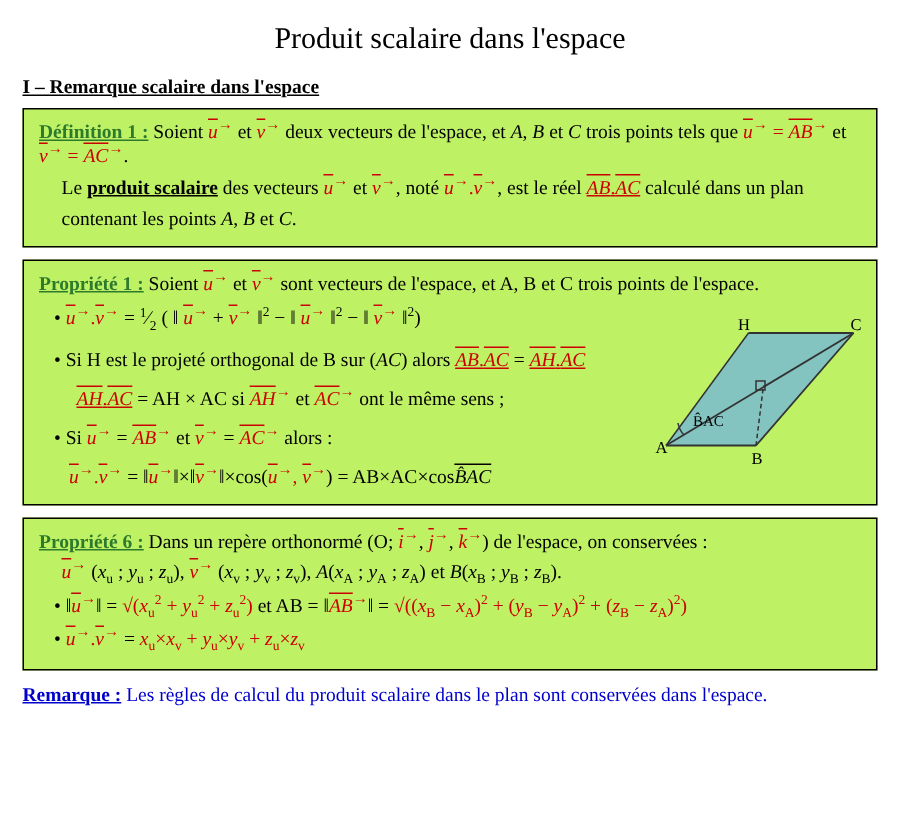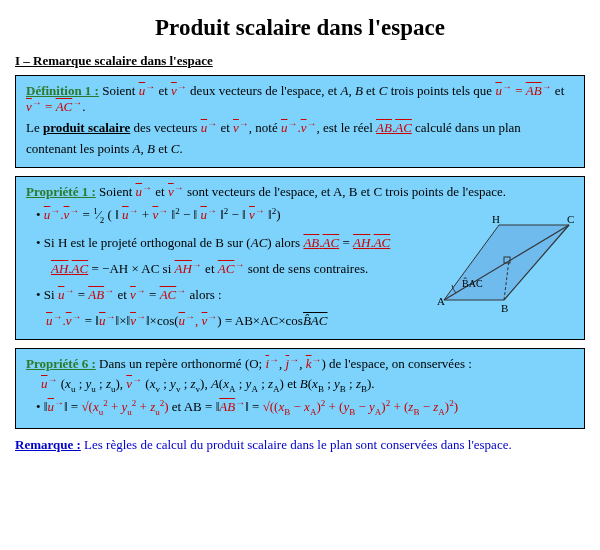--- a/index.html
+++ b/index.html
@@ -7,36 +7,36 @@
       background: #fff;
       font-family: 'Times New Roman', Times, serif;
       font-size: 13px;
       color: #000;
       width: 600px;
       min-height: 550px;
       padding: 10px 15px;
     }
     .page-title {
       text-align: center;
-      font-size: 23px;
-      font-weight: bold;
+      font-size: 20px;
+      font-weight: normal;
       margin-bottom: 12px;
       margin-top: 5px;
     }
     .section-heading {
       font-weight: bold;
       text-decoration: underline;
       font-size: 13px;
       margin-bottom: 6px;
     }
     .box {
       border: 1px solid #000;
       padding: 7px 10px;
       margin-bottom: 8px;
-      background: #7dd3fc;
+      background: #bef264;
     }
     .box-title {
       font-weight: bold;
       text-decoration: underline;
       color: #000;
     }
     .green-title {
       color: #2d7a2d;
     }
     .red-text {
@@ -66,20 +66,21 @@
     }
     .diagram {
       float: right;
       margin-left: 10px;
       margin-top: 5px;
     }
     .formula-block {
       margin: 4px 0 4px 15px;
     }
     .def-text {
+      margin-left: 15px;
       margin-top: 3px;
       line-height: 1.6;
     }
     .prop1-block {
       line-height: 1.7;
     }
     .clearfix::after {
       content: '';
       display: table;
       clear: both;
@@ -173,25 +174,25 @@
       </div>
 
       <div class="bullet-line">
         • Si H est le projeté orthogonal de B sur (<em>AC</em>) alors
         <span class="red-text underline-text"><span style="text-decoration:overline;font-style:italic;">AB</span>.<span style="text-decoration:overline;font-style:italic;">AC</span></span>
         =
         <span class="red-text underline-text"><span style="text-decoration:overline;font-style:italic;">AH</span>.<span style="text-decoration:overline;font-style:italic;">AC</span></span>
       </div>
       <div style="margin-left:25px;">
         <span class="red-text underline-text"><span style="text-decoration:overline;font-style:italic;">AH</span>.<span style="text-decoration:overline;font-style:italic;">AC</span></span>
-        = −AH × AC si
+        = AH × AC si
         <span class="red-text"><span style="text-decoration:overline;font-style:italic;">AH</span><span style="position:relative;top:-6px;font-size:10px;">→</span></span>
         et
         <span class="red-text"><span style="text-decoration:overline;font-style:italic;">AC</span><span style="position:relative;top:-6px;font-size:10px;">→</span></span>
-        sont de sens contraires.
+        ont le même sens ;
       </div>
 
       <div class="bullet-line">
         • Si
         <span class="red-text"><span style="text-decoration:overline;font-style:italic;">u</span><span style="position:relative;top:-6px;font-size:10px;">→</span></span>
         =
         <span class="red-text"><span style="text-decoration:overline;font-style:italic;">AB</span><span style="position:relative;top:-6px;font-size:10px;">→</span></span>
         et
         <span class="red-text"><span style="text-decoration:overline;font-style:italic;">v</span><span style="position:relative;top:-6px;font-size:10px;">→</span></span>
         =
@@ -230,20 +231,27 @@
       <span class="red-text">
         √(<em>x</em><sub style="font-size:9px">u</sub><sup>2</sup> + <em>y</em><sub style="font-size:9px">u</sub><sup>2</sup> + <em>z</em><sub style="font-size:9px">u</sub><sup>2</sup>)
       </span>
       <span> et </span>
       AB = ‖<span class="red-text"><span style="text-decoration:overline;font-style:italic;">AB</span><span style="position:relative;top:-6px;font-size:10px;">→</span></span>‖ =
       <span class="red-text">
         √((<em>x</em><sub style="font-size:9px">B</sub> − <em>x</em><sub style="font-size:9px">A</sub>)<sup>2</sup> + (<em>y</em><sub style="font-size:9px">B</sub> − <em>y</em><sub style="font-size:9px">A</sub>)<sup>2</sup> + (<em>z</em><sub style="font-size:9px">B</sub> − <em>z</em><sub style="font-size:9px">A</sub>)<sup>2</sup>)
       </span>
     </div>
 
+    <div class="bullet-line">
+      • <span class="red-text"><span style="text-decoration:overline;font-style:italic;">u</span><span style="position:relative;top:-6px;font-size:10px;">→</span>.<span style="text-decoration:overline;font-style:italic;">v</span><span style="position:relative;top:-6px;font-size:10px;">→</span></span>
+      =
+      <span class="red-text">
+        <em>x</em><sub style="font-size:9px">u</sub>×<em>x</em><sub style="font-size:9px">v</sub> + <em>y</em><sub style="font-size:9px">u</sub>×<em>y</em><sub style="font-size:9px">v</sub> + <em>z</em><sub style="font-size:9px">u</sub>×<em>z</em><sub style="font-size:9px">v</sub>
+      </span>
+    </div>
   </div>
 
   <div class="remark">
     <span class="remark-label">Remarque :</span>
     <span>Les règles de calcul du produit scalaire dans le plan sont conservées dans l'espace.</span>
   </div>
 
 </div>
 
 </body></html>

